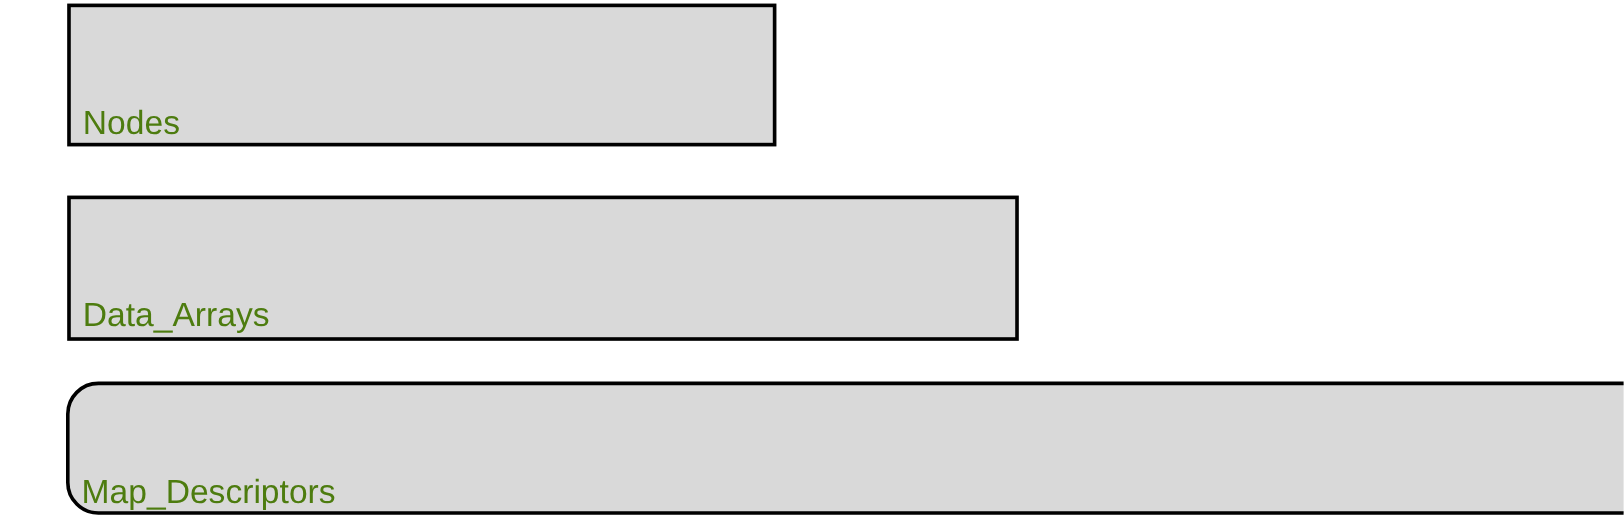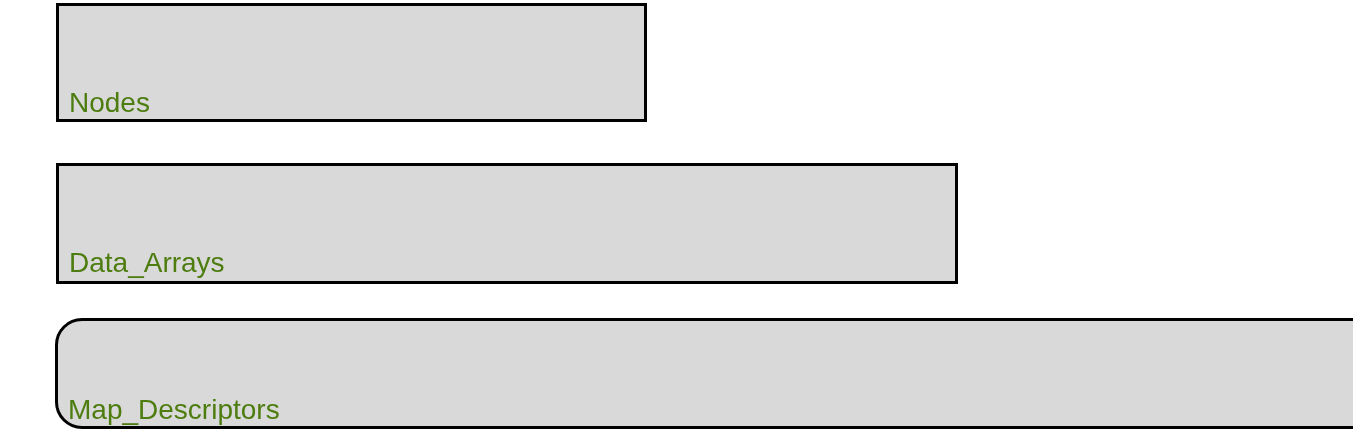--- a/index.html
+++ b/index.html
@@ -30,21 +30,21 @@
   }
   #box-nodes {
     left: 8px;
     top: 3px;
     width: 591px;
     height: 119px;
   }
   #box-data-arrays {
     left: 8px;
     top: 163px;
-    width: 902px;
+    width: 793px;
     height: 121px;
   }
   #box-map-descriptors {
     left: 7px;
     top: 318px;
     width: 1341px;
     height: 111px;
     line-height: 35px;
     padding-top: 1px;
     border-radius: 27px;

